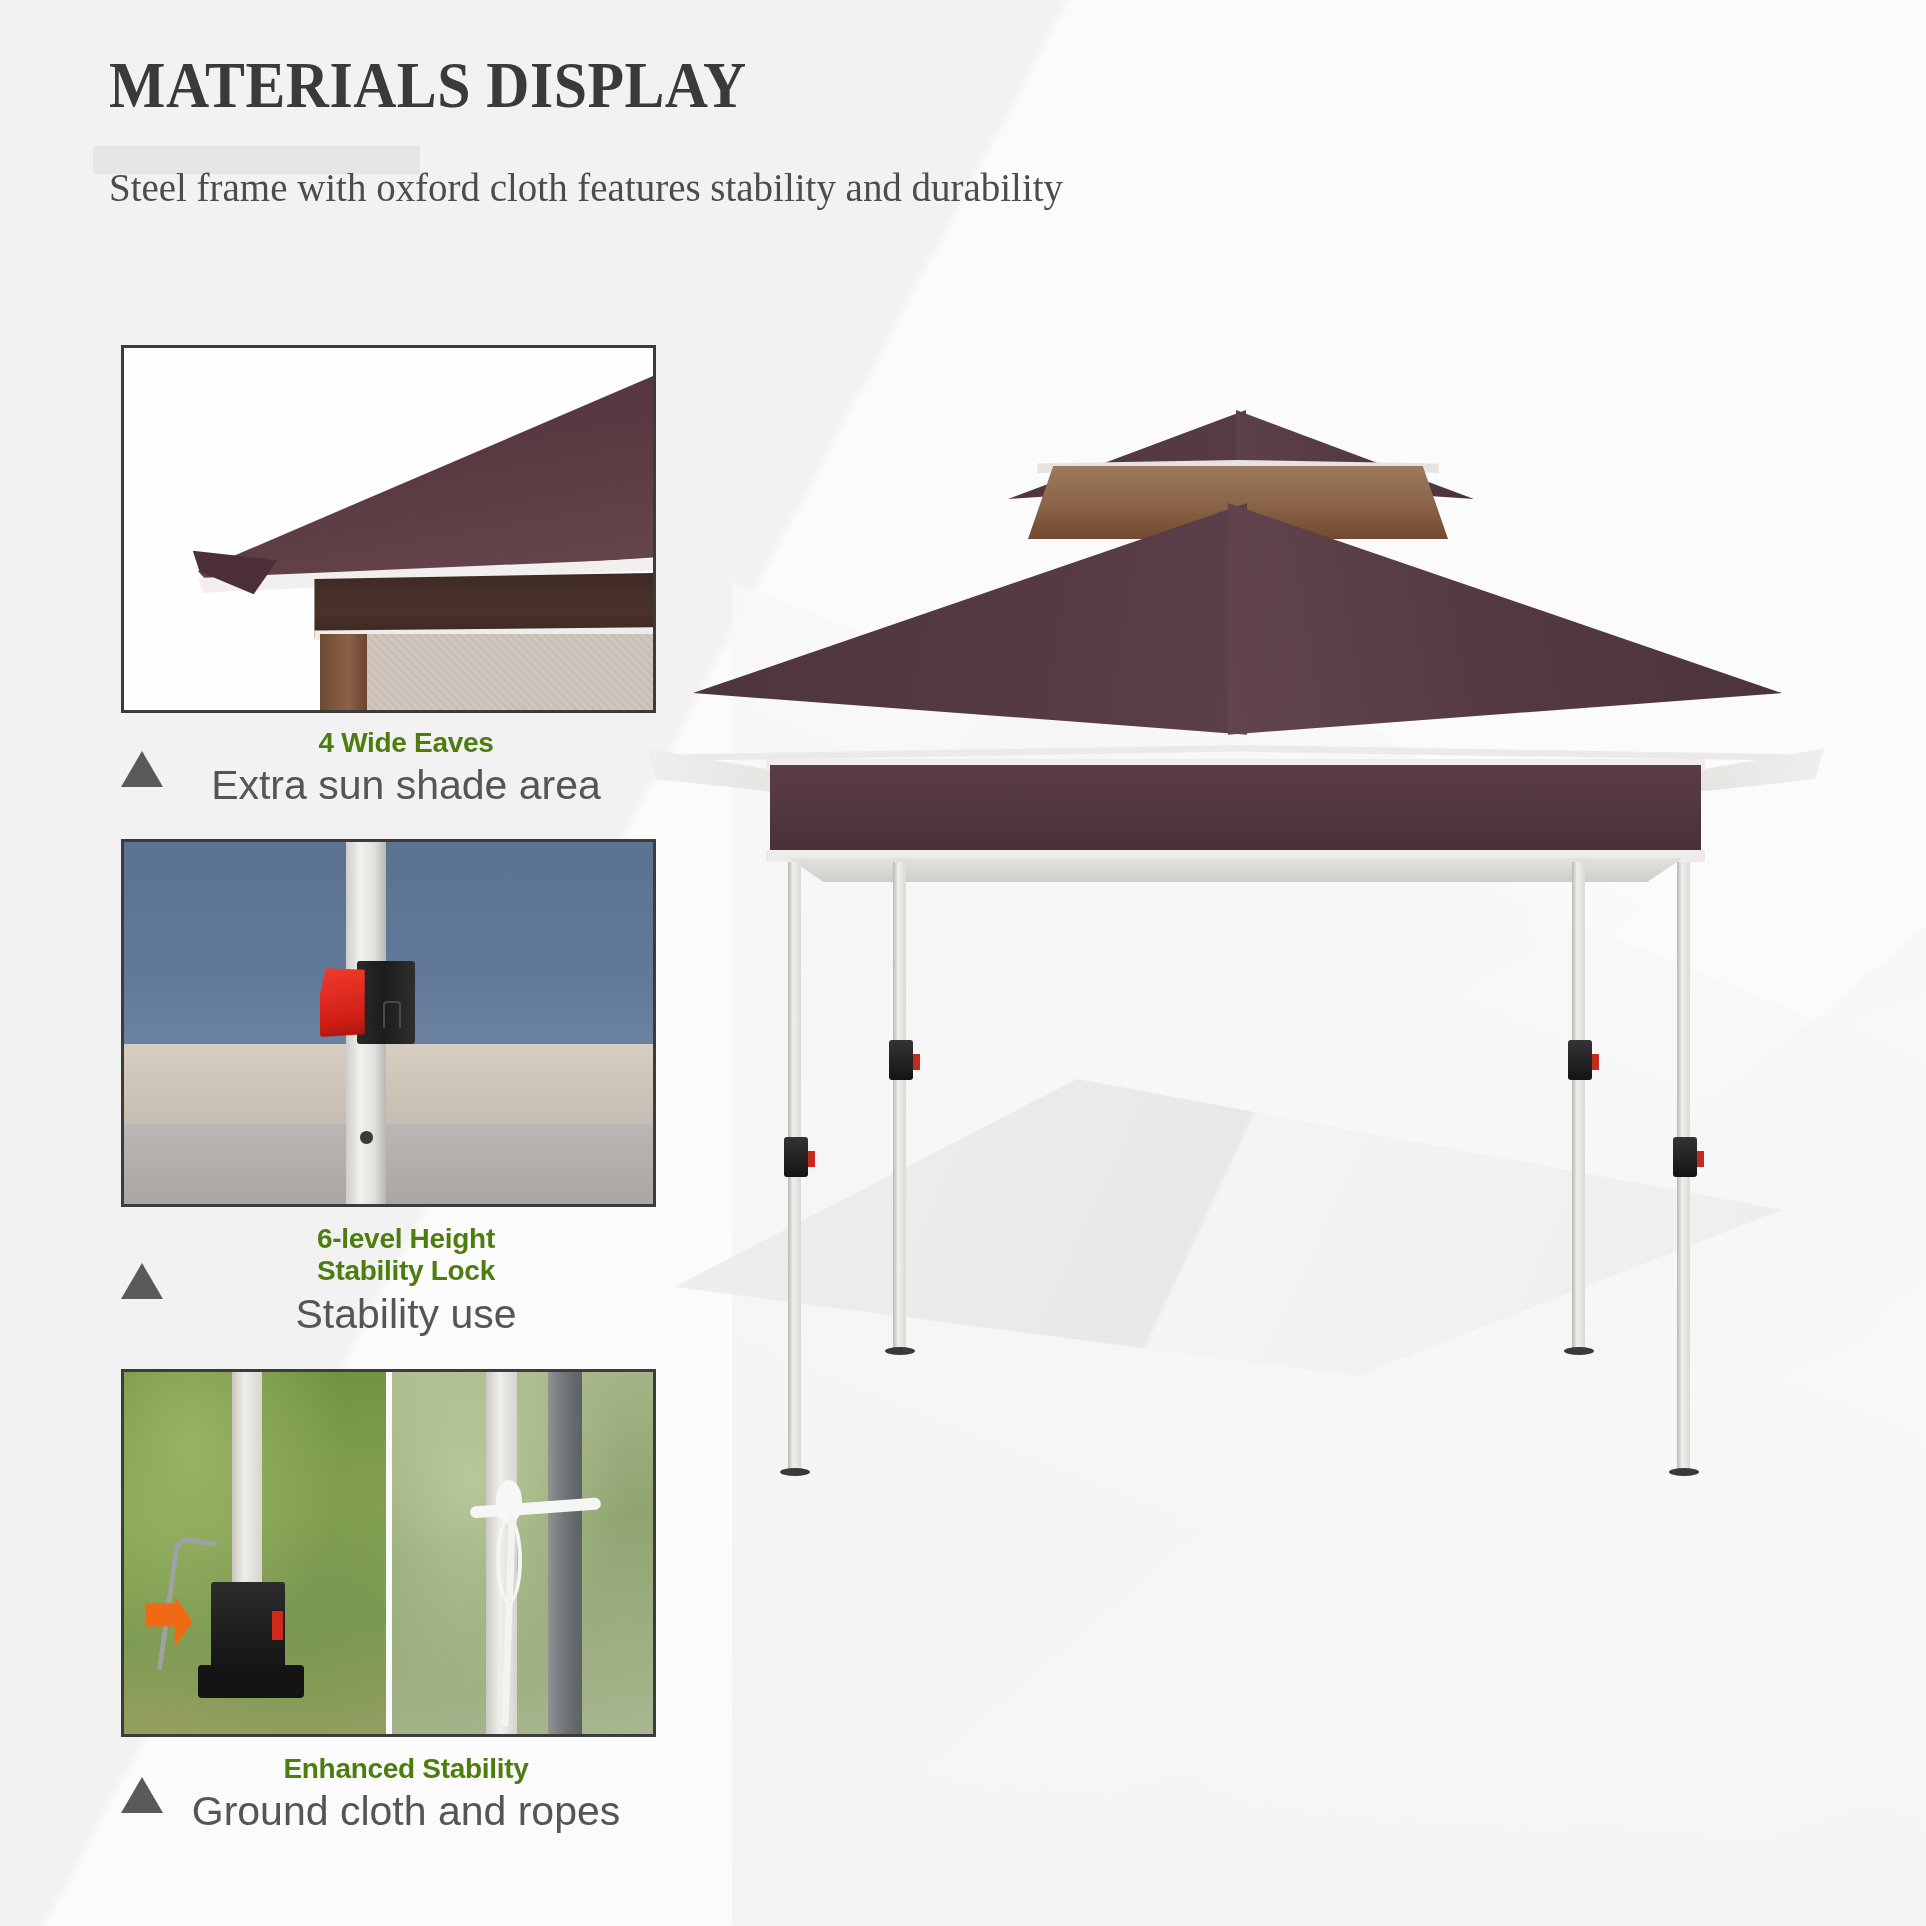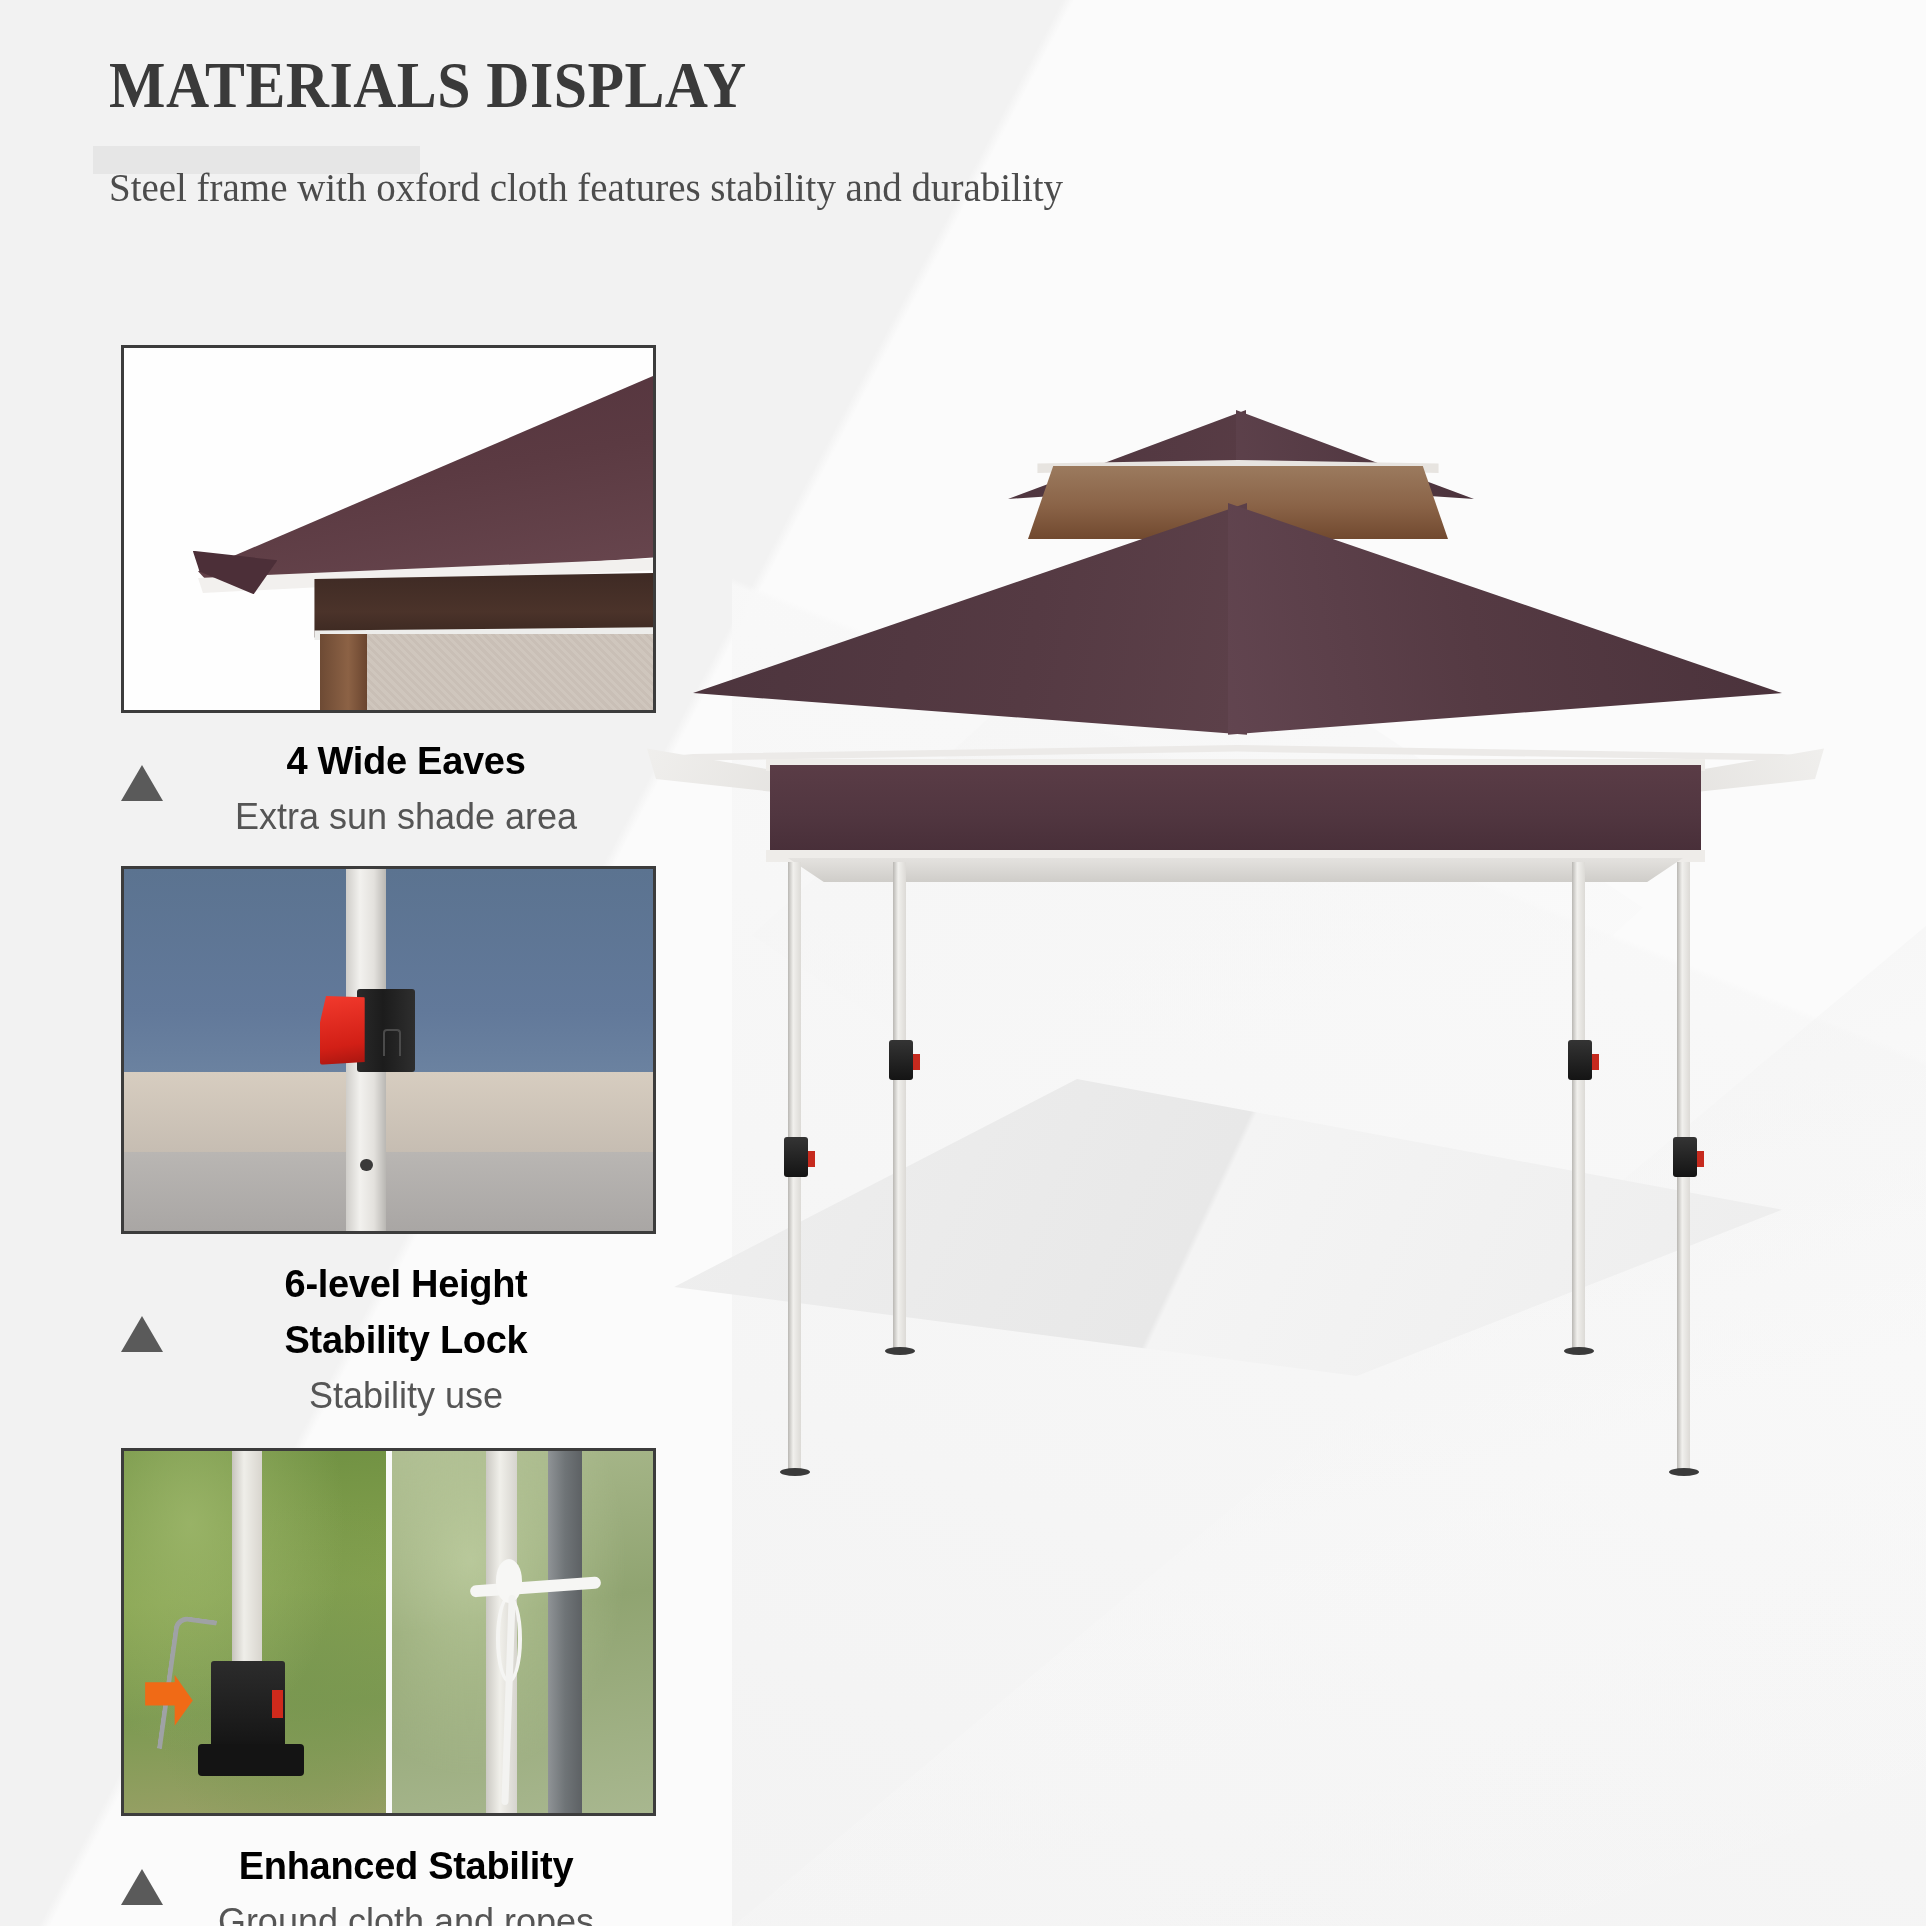--- a/index.html
+++ b/index.html
@@ -59,25 +59,25 @@
     display:flex;align-items:center;gap:22px;
     padding:16px 0 0 0;justify-content:flex-start;
   }
   .bullet{
     width:0;height:0;flex:0 0 auto;
     border-left:21px solid transparent;border-right:21px solid transparent;
     border-bottom:36px solid #5a5a5a;
   }
   .cap-text{flex:1;text-align:center;padding-right:34px;}
   .cap-title{
-    font-size:38px;line-height:1.16;font-weight:bold;color:#000000;margin:12px;
+    font-size:28px;line-height:1.16;font-weight:bold;color:#4d7c0f;margin:0;
     letter-spacing:-0.3px;
   }
   .cap-sub{
-    font-size:36px;line-height:1.2;color:#555;font-weight:300;margin:2px 0 0 0;
+    font-size:41px;line-height:1.2;color:#555;font-weight:300;margin:2px 0 0 0;
   }
   .f1 .caption{padding-top:14px;}
   .f2{margin-top:28px;}
   .f3{margin-top:30px;}
 
   
   .p1-bg{position:absolute;inset:0;background:#fefefe;}
   .p1-roof{
     position:absolute;left:14%;top:4%;width:92%;height:62%;
     background:linear-gradient(170deg,#51323c 0%,#5b3a42 50%,#6a4850 100%);

